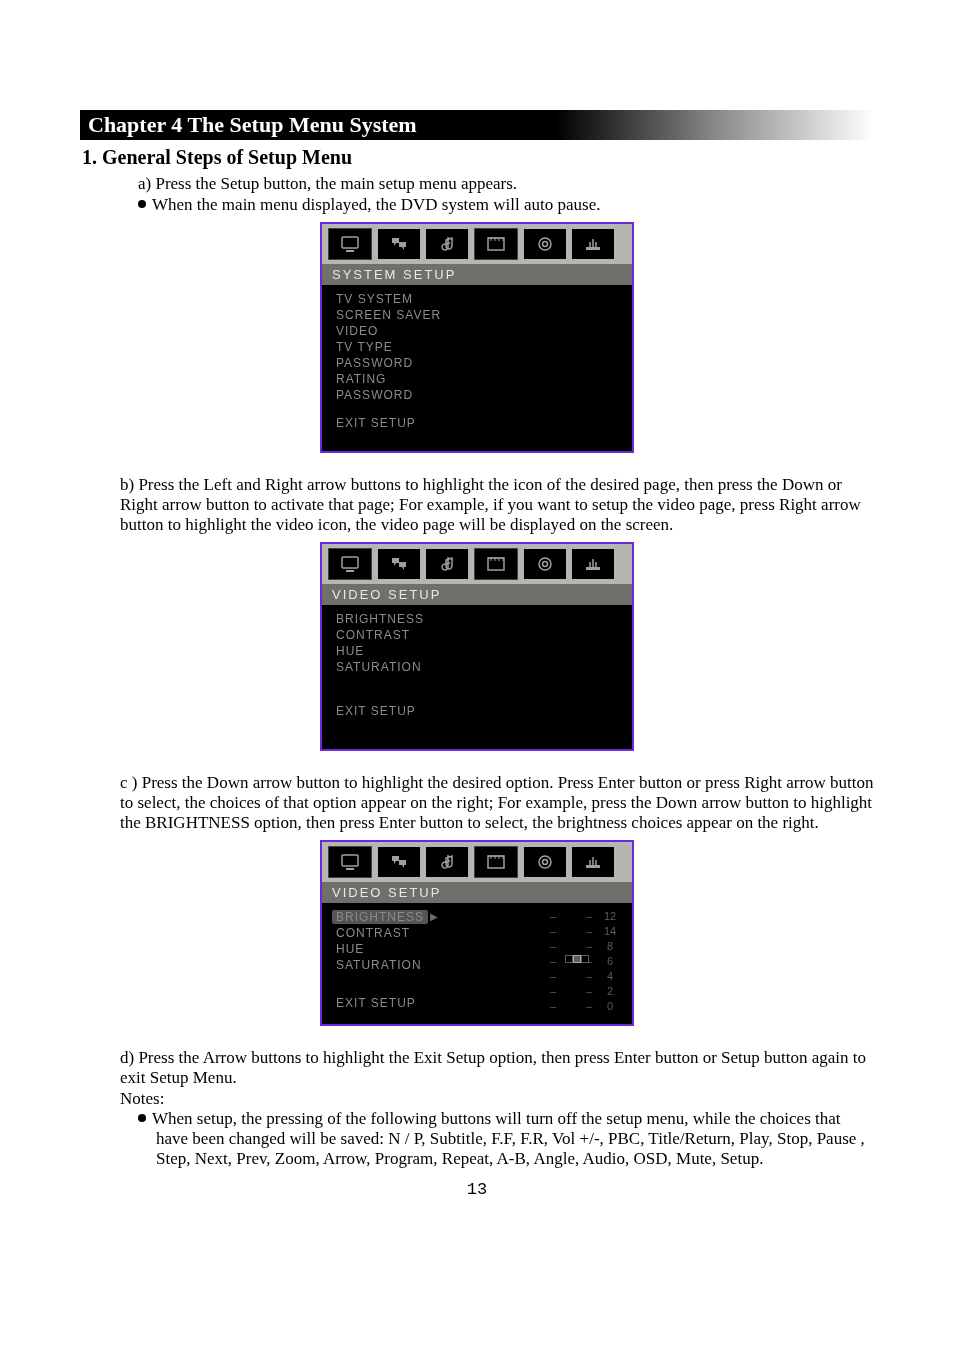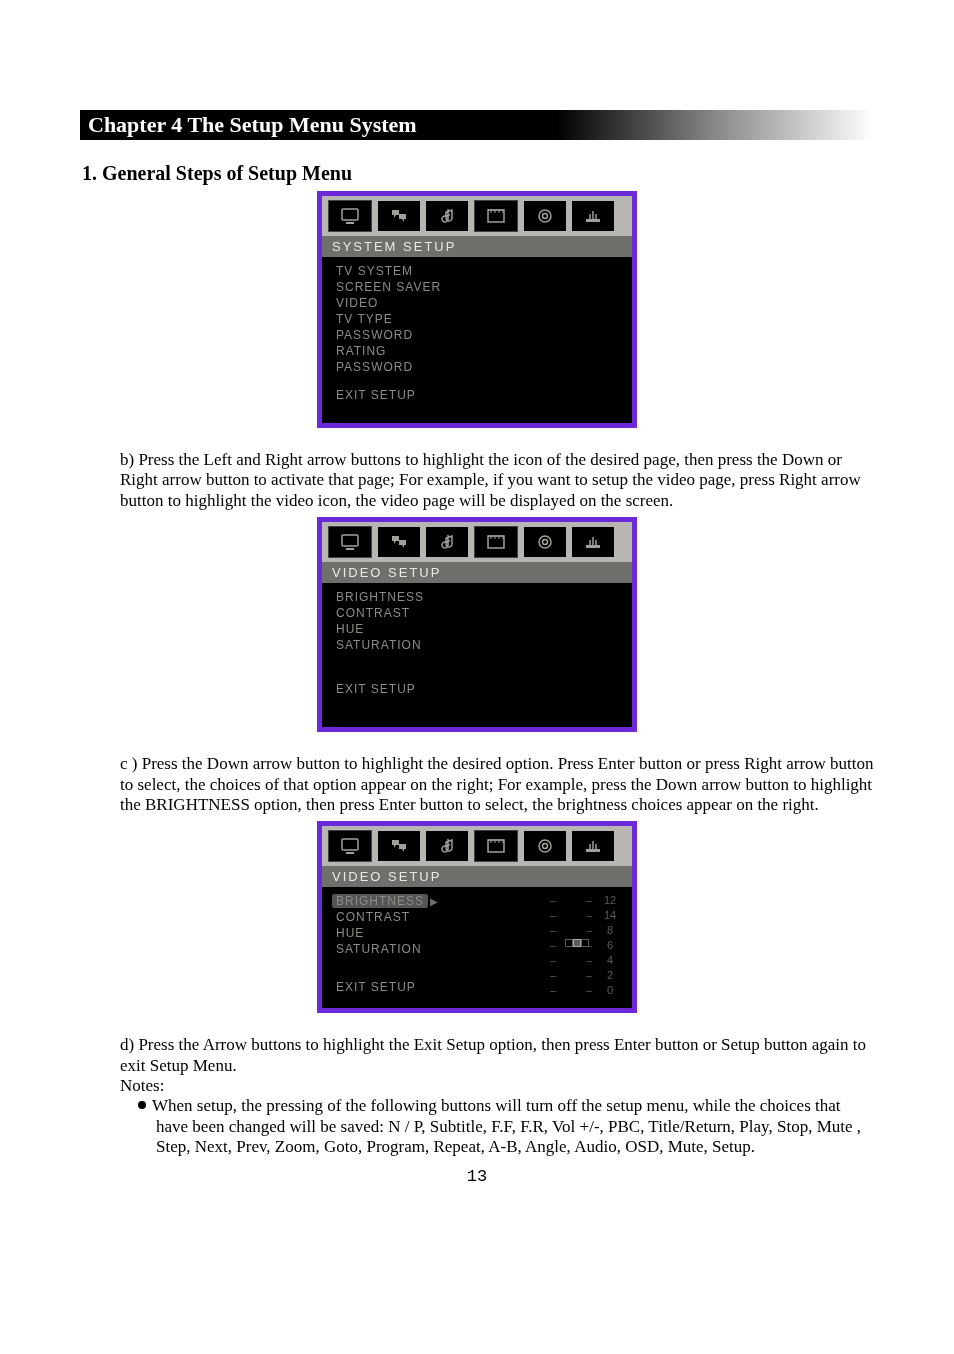--- a/index.html
+++ b/index.html
@@ -12,21 +12,21 @@
   }
   .page {
     padding: 110px 80px 40px 80px;
   }
   .chapter-header {
     background: linear-gradient(to right, #000 0%, #000 60%, #888 80%, #fff 100%);
     color: #fff;
     font-weight: bold;
     font-size: 22px;
     padding: 2px 8px;
-    margin-bottom: 22px;
+    margin-bottom: 6px;
   }
   .section-title {
     font-weight: bold;
     font-size: 20px;
     margin: 0 0 4px 0;
     padding-left: 2px;
     font-family: Liberation Serif, serif;
   }
   .sub-item-a {
     padding-left: 58px;
@@ -70,21 +70,21 @@
     font-size: 17px;
     margin-top: 10px;
     font-family: Liberation Mono, monospace;
   }
 
   
   .menu-box {
     width: 310px;
     margin: 6px auto 8px auto;
     background: #0f172a;
-    border: 5px solid #6d28d9;
+    border: 2px solid #6d28d9;
     box-shadow: 0 0 0 1px #999 inset;
   }
   .menu-tabs {
     display: flex;
     background: #b7b5b1;
     padding: 4px 6px;
     gap: 6px;
     align-items: center;
   }
   .tab {
@@ -187,20 +187,24 @@
 </style>
 </head>
 <body>
 
 <div class="page">
 
   <div class="chapter-header">Chapter 4 The Setup Menu System</div>
 
   <div class="section-title">1.  General Steps of Setup Menu</div>
 
+  <div class="sub-item-a">a)  Press the Setup button, the main setup menu appears.</div>
+  <div class="bullet-line">
+    <span class="bullet"></span><span>When the main menu displayed, the DVD system will auto pause.</span>
+  </div>
 
   <div class="menu-box">
     <div class="menu-tabs">
       <div class="tab boxed">
         <svg width="22" height="18" viewBox="0 0 22 18">
             <rect x="3" y="2" width="16" height="11" rx="1" fill="none" stroke="#9fa09c" stroke-width="1.5"></rect>
             <rect x="7" y="15" width="8" height="2" fill="#9fa09c"></rect>
           </svg>
       </div>
       <div class="tab">
@@ -392,18 +396,18 @@
           <div>0</div>
         </div>
       </div>
     </div>
   </div>
 
   <div class="paragraph">d)  Press the Arrow buttons to highlight the Exit Setup option, then press Enter button or Setup button again to exit Setup Menu.</div>
 
   <div class="notes-line">Notes:</div>
   <div class="notes-bullet">
-    <span class="bullet"></span><span>When setup, the pressing of the following buttons will turn off the setup menu, while the choices that have been changed will be saved: N / P, Subtitle, F.F, F.R, Vol +/-, PBC, Title/Return, Play, Stop, Mute , Step, Next, Prev, Zoom,  Goto, Program, Repeat, A-B, Angle, Audio, OSD, Mute, Setup.</span>
+    <span class="bullet"></span><span>When setup, the pressing of the following buttons will turn off the setup menu, while the choices that have been changed will be saved: N / P, Subtitle, F.F, F.R, Vol +/-, PBC, Title/Return, Play, Stop, Pause , Step, Next, Prev, Zoom,  Arrow, Program, Repeat, A-B, Angle, Audio, OSD, Mute, Setup.</span>
   </div>
 
   <div class="page-num">13</div>
 
 </div>
 
 </body></html>

